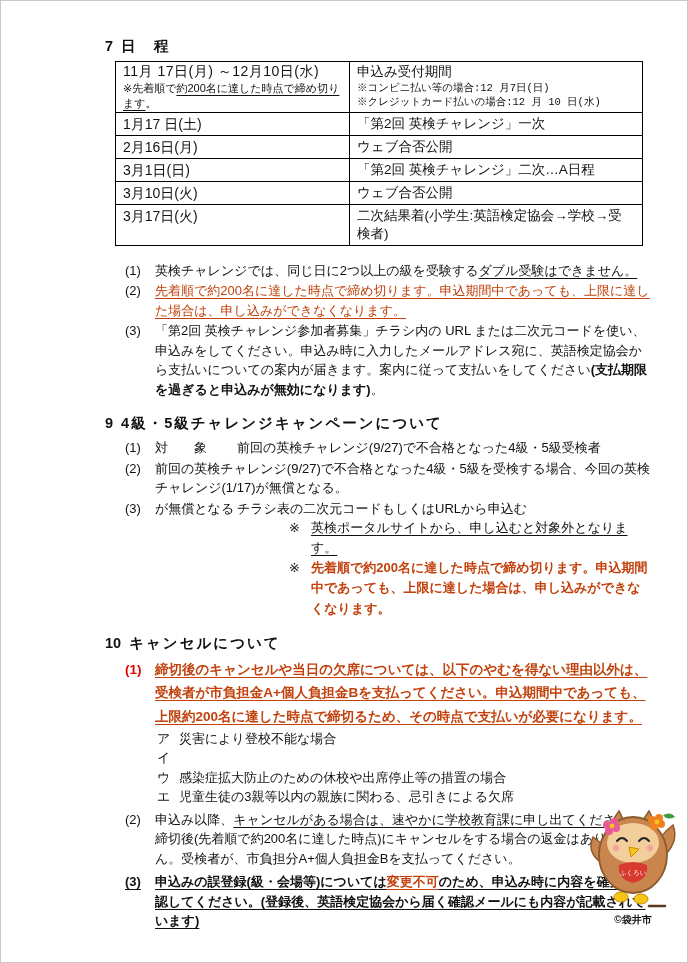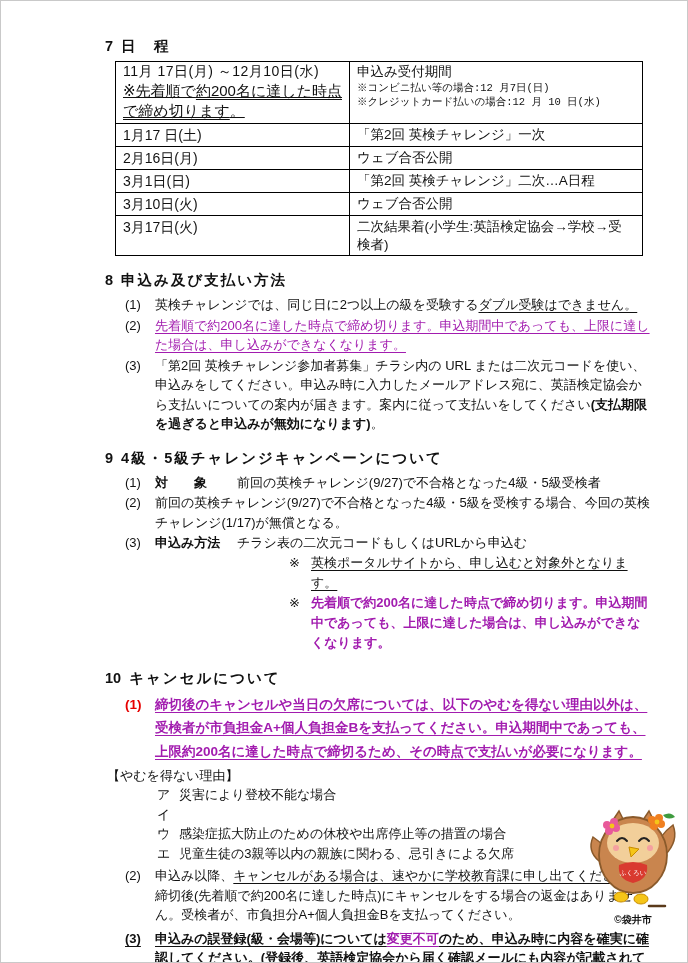--- a/index.html
+++ b/index.html
@@ -16,47 +16,47 @@
 
   
   .sec-heading { font-size: 14.5px; font-weight: 700; letter-spacing: 2px; margin-bottom: 5px; }
   .sec-heading .sec-no { margin-right: 8px; letter-spacing: 0; }
 
   
   table.sched { border-collapse: collapse; margin-left: 10px; width: 528px; table-layout: fixed; }
   table.sched td { border: 1.5px solid #000; padding: 1px 7px; vertical-align: top; }
   table.sched col.c-date { width: 234px; }
   .sched .date-main { font-size: 14px; letter-spacing: 0.5px; }
-  .sched .date-note { font-size: 15px; line-height: 1.35; text-decoration: underline; }
+  .sched .date-note { font-size: 11px; line-height: 1.35; }
   .sched .desc-main { font-size: 13.5px; }
   .sched .desc-note { font-size: 10.5px; line-height: 1.35; font-family: Liberation Mono, monospace; }
   .sched tr.simple td { font-size: 13.5px; line-height: 1.3; padding-top: 2px; padding-bottom: 2px; }
   .sched tr.simple td.dcell { font-size: 14px; margin-top: 16px; }
 
   
   .sec { margin-top: 15px; }
   .item { display: flex; margin-left: 20px; font-size: 13px; line-height: 1.5; margin-top: 1px; }
   .item .marker { flex: 0 0 30px; }
   .item .body { flex: 1; }
-  .item .label { flex: 0 0 82px; font-weight: bold; }
+  .item .label { flex: 0 0 82px; }
 
   
   .note { display: flex; margin-left: 184px; font-size: 13px; line-height: 1.55; }
   .note .marker { flex: 0 0 22px; }
   .note .body { flex: 1; }
 
   
   .cancel-item1 { font-size: 13.5px; line-height: 1.75; }
   .reasons-heading { font-size: 13px; margin-top: 4px; margin-left: 2px; }
   .reason { display: flex; margin-left: 52px; font-size: 13px; line-height: 1.5; }
   .reason .marker { flex: 0 0 22px; }
 
   
   .seg-u { text-decoration: underline; text-underline-offset: 3px; }
-  .seg-red { color: #a21caf; }
+  .seg-red { color: #c2410c; }
   .seg-b { font-weight: 700; }
   .red { color: #e60000; }
   .bold { font-weight: 700; }
 
   
   .mascot { position: absolute; right: 6px; top: 806px; width: 96px; text-align: center; }
   .mascot .credit { font-size: 10px; font-weight: 700; margin-top: -2px; }
 </style>
 </head>
 <body>
@@ -101,23 +101,20 @@
         <td>ウェブ合否公開</td>
       </tr>
       <tr class="simple">
         <td class="dcell">3月17日(火)</td>
         <td>二次結果着(小学生:英語検定協会→学校→受検者)</td>
       </tr>
     </tbody>
   </table>
 
   <div class="sec">
-    <div class="sec-heading">
-      <span class="sec-no">8</span><span>申込み及び支払い方法</span>
-    </div>
     <div class="item">
       <span class="marker">(1)</span>
       <span class="body"><span>英検チャレンジでは、同じ日に2つ以上の級を受験する</span><span class="seg-u">ダブル受験はできません。</span></span>
     </div>
     <div class="item">
       <span class="marker">(2)</span>
       <span class="body"><span class="seg-red seg-u">先着順で約200名に達した時点で締め切ります。申込期間中であっても、上限に達した場合は、申し込みができなくなります。</span></span>
     </div>
     <div class="item">
       <span class="marker">(3)</span>
@@ -133,42 +130,41 @@
       <span class="marker">(1)</span>
       <span class="label">対　　象</span>
       <span class="body">前回の英検チャレンジ(9/27)で不合格となった4級・5級受検者</span>
     </div>
     <div class="item">
       <span class="marker">(2)</span>
       <span class="body">前回の英検チャレンジ(9/27)で不合格となった4級・5級を受検する場合、今回の英検チャレンジ(1/17)が無償となる。</span>
     </div>
     <div class="item">
       <span class="marker">(3)</span>
-      <span class="label">申込み方法</span>
+      <span class="label">が無償となる</span>
       <span class="body">チラシ表の二次元コードもしくはURLから申込む</span>
     </div>
     <div class="note">
       <span class="marker">※</span>
       <span class="body"><span class="seg-u">英検ポータルサイトから、申し込むと対象外となります。</span></span>
     </div>
     <div class="note">
       <span class="marker">※</span>
       <span class="body"><span class="seg-red seg-b">先着順で約200名に達した時点で締め切ります。申込期間中であっても、上限に達した場合は、申し込みができなくなります。</span></span>
     </div>
   </div>
 
   <div class="sec">
     <div class="sec-heading">
       <span class="sec-no">10</span><span>キャンセルについて</span>
     </div>
     <div class="item cancel-item1">
       <span class="marker red bold">(1)</span>
       <span class="body"><span class="seg-red seg-b seg-u">締切後のキャンセルや当日の欠席については、以下のやむを得ない理由以外は、受検者が市負担金A+個人負担金Bを支払ってください。申込期間中であっても、上限約200名に達した時点で締切るため、その時点で支払いが必要になります。</span></span>
     </div>
-    <div class="reasons-heading">【やむを得ない理由】</div>
     <div class="reason">
       <span class="marker">ア</span>
       <span class="body">災害により登校不能な場合</span>
     </div>
     <div class="reason">
       <span class="marker">イ</span>
     </div>
     <div class="reason">
       <span class="marker">ウ</span>
       <span class="body">感染症拡大防止のための休校や出席停止等の措置の場合</span>

